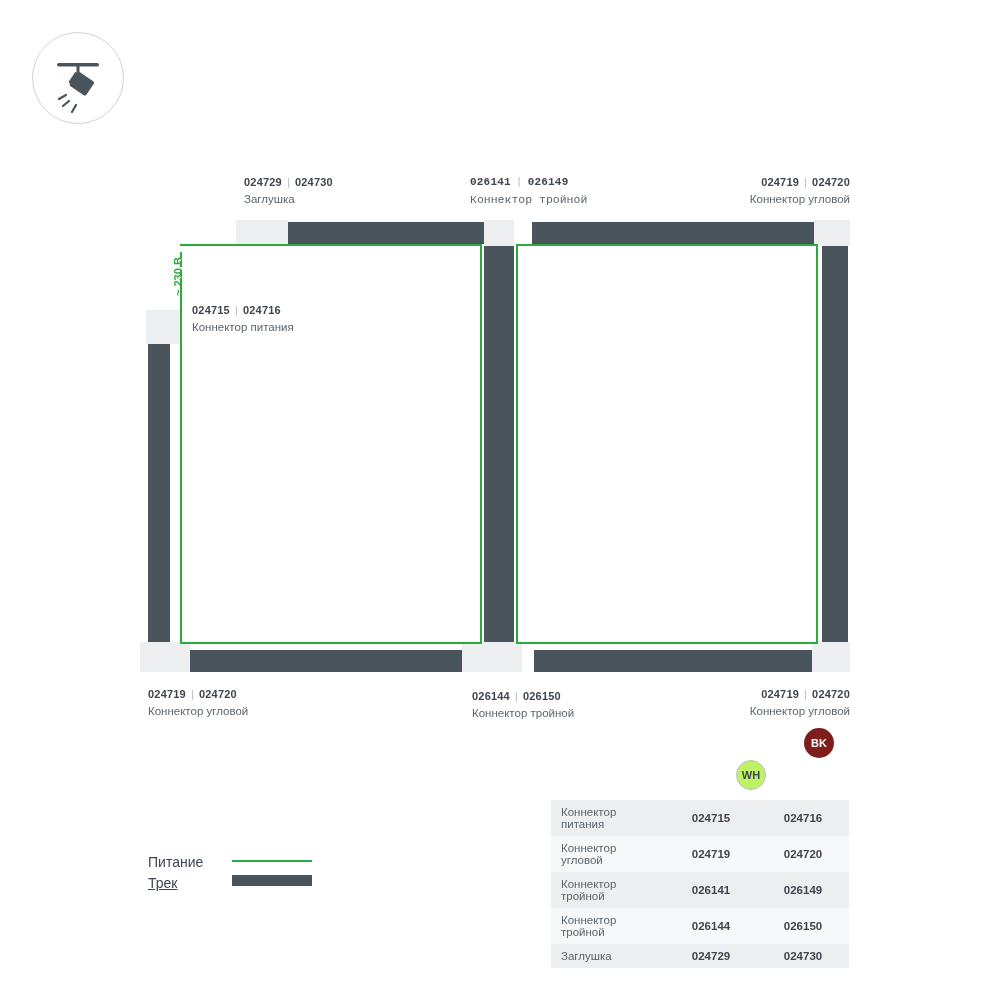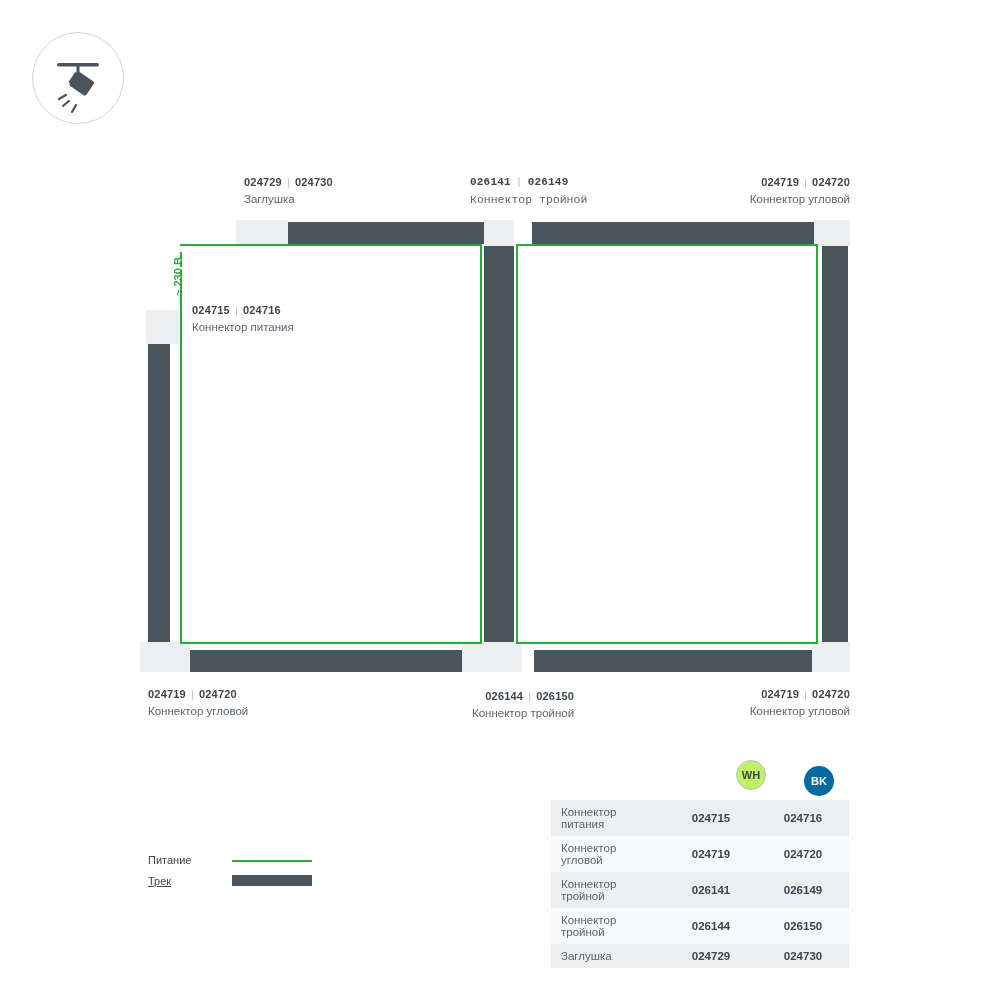--- a/index.html
+++ b/index.html
@@ -73,21 +73,21 @@
 
   .volt {
     position: absolute;
     color: #2aab3c;
     font-size: 11px;
     font-weight: bold;
     transform: rotate(-90deg);
     transform-origin: left top;
     white-space: nowrap;
   }
-  .legend-label { position: absolute; font-size: 11px; }
+  .legend-label { position: absolute; font-size: 14px; }
   .legend-swatch-line {
     position: absolute;
     height: 2px;
     background: #2aab3c;
   }
   .legend-swatch-track {
     position: absolute;
     height: 11px;
     background: #4a545c;
   }
@@ -125,23 +125,23 @@
     justify-content: center;
     box-sizing: border-box;
   }
   .badge.wh {
     background: #bef264;
     border: 1px solid #b9bfc5;
     color: #3d4650;
     left: 736px; top: 760px;
   }
   .badge.bk {
-    background: #0369a1;
+    background: #7f1d1d;
     color: #ffffff;
-    left: 804px; top: 766px;
+    left: 804px; top: 728px;
   }
 </style>
 </head>
 <body>
 
 <div class="stage">
 
   <div class="logo-circle">
     <svg width="90" height="90" viewBox="0 0 90 90" xmlns="http://www.w3.org/2000/svg">
       <rect x="24" y="30" width="42" height="3.4" rx="1.7" fill="#4a545c"></rect>
@@ -228,21 +228,21 @@
     <div class="cap">Коннектор питания</div>
   </div>
 
   <div class="lbl" style="left:148px; top:687px;">
     <div class="codes">
       <span>024719</span><span class="sep">|</span><span>024720</span>
     </div>
     <div class="cap">Коннектор угловой</div>
   </div>
 
-  <div class="lbl" style="left:472px; top:689px;text-align:right;">
+  <div class="lbl" style="left:472px; top:689px;">
     <div class="codes">
       <span>026144</span><span class="sep">|</span><span>026150</span>
     </div>
     <div class="cap">Коннектор тройной</div>
   </div>
 
   <div class="lbl right" style="left:620px; top:687px; width:230px;">
     <div class="codes">
       <span>024719</span><span class="sep">|</span><span>024720</span>
     </div>

